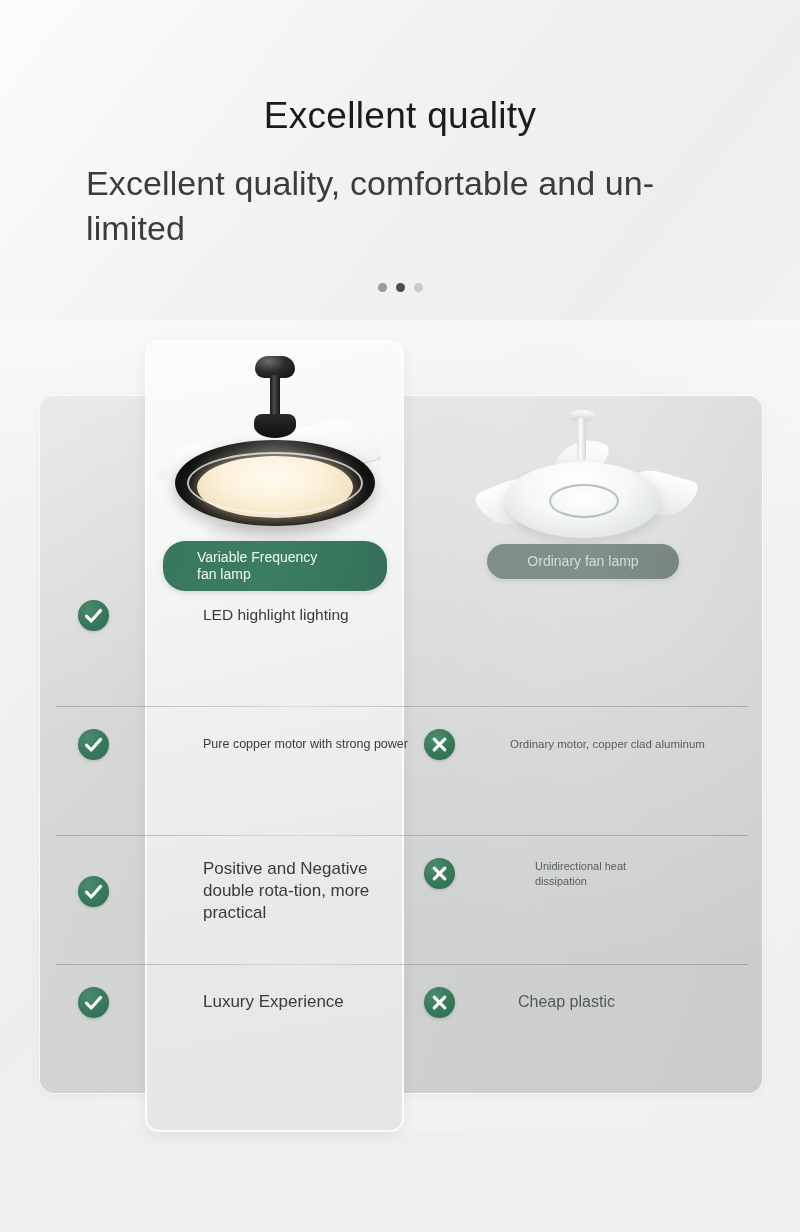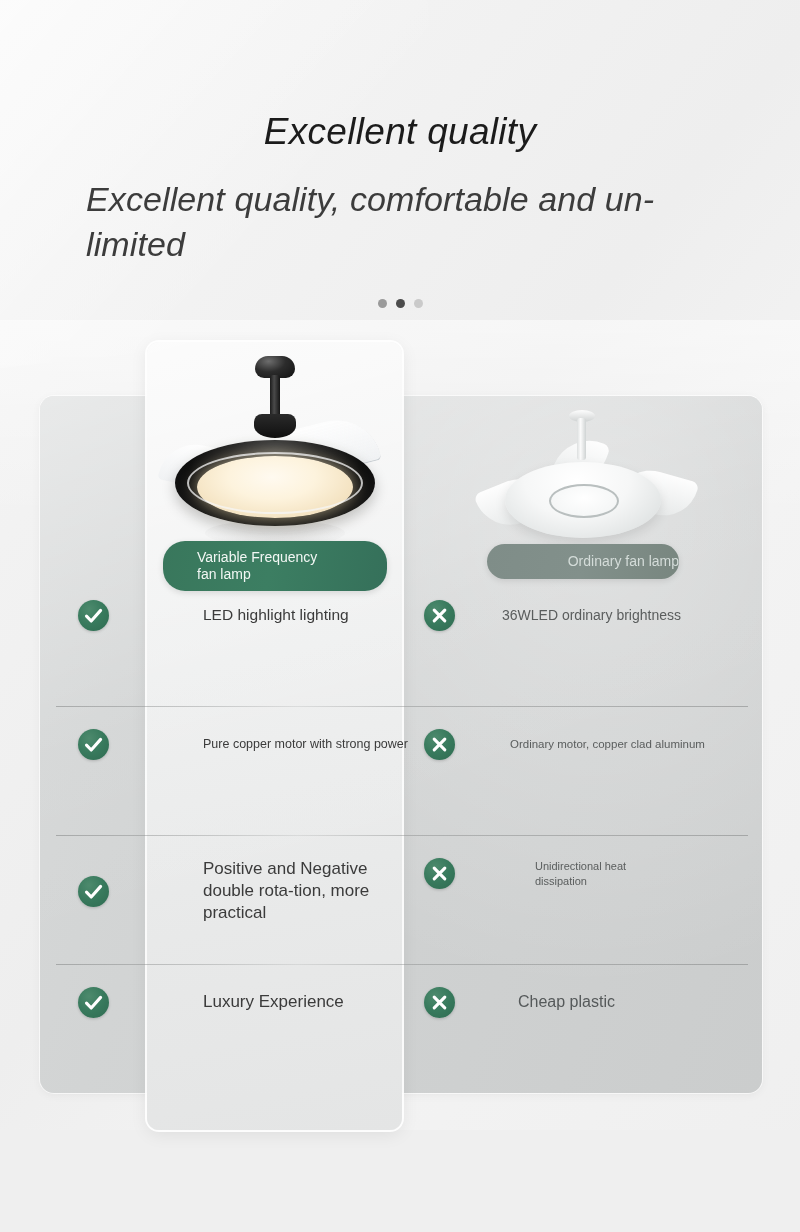--- a/index.html
+++ b/index.html
@@ -40,24 +40,23 @@
     left: 0; top: 320px;
     width: 800px; height: 200px;
     background: linear-gradient(180deg, rgba(255,255,255,0.5), rgba(255,255,255,0));
     z-index: 0;
     pointer-events: none;
   }
 
   
   .header {
     position: absolute;
-    left: 0; top: 16px;
+    left: 0; top: 0;
     width: 800px;
     z-index: 5;
-    font-style: italic;
   }
   .page-title {
     text-align: center;
     font-size: 37px;
     font-weight: 400;
     color: #1b1b1b;
     letter-spacing: 0.3px;
     margin-top: 96px;
     line-height: 1.1;
   }
@@ -275,21 +274,21 @@
     left: 163px; top: 541px;
     width: 224px; height: 50px;
     padding-left: 34px;
     background: linear-gradient(100deg, #39775c 0%, #3c7e62 48%, #35705a 100%);
     color: #f2f7f4;
     box-shadow: 0 2px 6px rgba(0,0,0,0.12);
   }
   .pill-right {
     left: 487px; top: 544px;
     width: 192px; height: 35px;
-    justify-content: flex-end;
+    justify-content: center;
     background: linear-gradient(100deg, #7f8d88 0%, #82908b 50%, #78867f 100%);
     color: #d4dcd9;
     box-shadow: 0 2px 6px rgba(0,0,0,0.10);
   }
 
   
   .rows {
     position: absolute;
     left: 0; top: 0;
     width: 800px; height: 896px;
@@ -426,28 +425,20 @@
 
   <div class="row r1">
     <div class="cell cell-good">
       <span class="mark">
         <svg width="31" height="31" viewBox="0 0 31 31" aria-hidden="true">
           <path d="M8.5 16.2 L13.2 21 L22.6 10.4" fill="none" stroke="#ffffff" stroke-width="3.1" stroke-linecap="round" stroke-linejoin="round"></path>
         </svg>
       </span>
       <span class="row-text good">LED highlight lighting</span>
     </div>
-    <div class="cell cell-bad">
-      <span class="mark">
-        <svg width="31" height="31" viewBox="0 0 31 31" aria-hidden="true">
-          <path d="M10.2 10.2 L20.8 20.8 M20.8 10.2 L10.2 20.8" fill="none" stroke="#ffffff" stroke-width="3.1" stroke-linecap="round"></path>
-        </svg>
-      </span>
-      <span class="row-text bad">36WLED ordinary brightness</span>
-    </div>
     <div class="row-divider"></div>
   </div>
 
   <div class="row r2">
     <div class="cell cell-good">
       <span class="mark">
         <svg width="31" height="31" viewBox="0 0 31 31" aria-hidden="true">
           <path d="M8.5 16.2 L13.2 21 L22.6 10.4" fill="none" stroke="#ffffff" stroke-width="3.1" stroke-linecap="round" stroke-linejoin="round"></path>
         </svg>
       </span>

